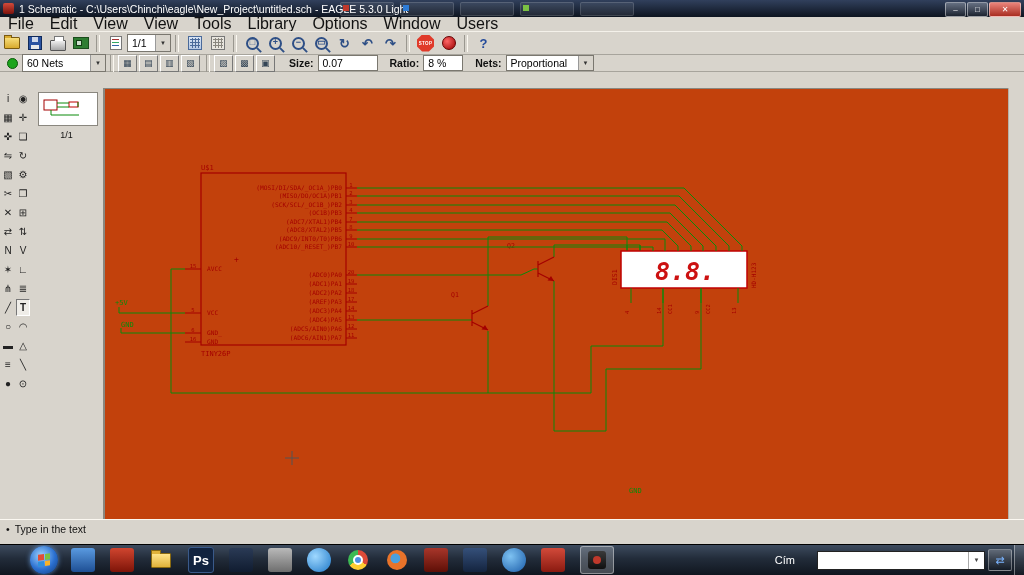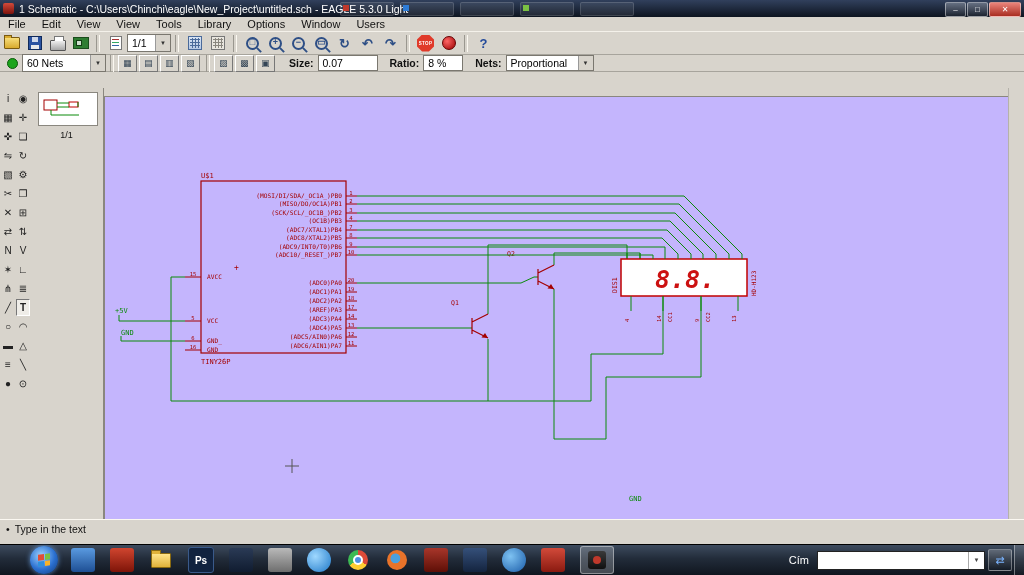--- a/index.html
+++ b/index.html
@@ -12,21 +12,21 @@
   .tbtab{position:absolute;top:2px;height:12px;width:52px;background:rgba(255,255,255,.08);
     border:1px solid rgba(255,255,255,.14);border-radius:2px;}
   .tbtab i{position:absolute;left:2px;top:2px;width:6px;height:6px;display:block;}
   #winbtns{position:absolute;right:3px;top:2px;display:flex;}
   .wbtn{width:19px;height:13px;margin-left:1px;border:1px solid rgba(255,255,255,.45);border-radius:2px;
     background:linear-gradient(rgba(255,255,255,.28),rgba(255,255,255,.06));
     display:flex;align-items:center;justify-content:center;font-size:8px;color:#fff;line-height:1;}
   .wbtn.close{width:30px;background:linear-gradient(#e8837a,#a92d21);}
   
   #menubar{position:absolute;left:0;top:17px;width:1024px;height:14px;background:#d8d4cc;
-    display:flex;align-items:center;font-size:11px;color:#111;border-bottom:1px solid #c2bfb7;}
+    display:flex;align-items:center;font-size:16px;color:#111;border-bottom:1px solid #c2bfb7;}
   .mitem{padding:0 8px;}
   
   #toolbar1{position:absolute;left:0;top:31px;width:1024px;height:24px;background:#d8d4cc;
     border-top:1px solid #f4f1ea;border-bottom:1px solid #a7a49c;display:flex;align-items:center;box-sizing:border-box;}
   #toolbar2{position:absolute;left:0;top:55px;width:1024px;height:17px;background:#d8d4cc;
     border-bottom:1px solid #a7a49c;display:flex;align-items:center;box-sizing:border-box;font-size:10.5px;}
   .tbtn{width:23px;height:20px;display:flex;align-items:center;justify-content:center;flex:none;}
   .sep{width:2px;height:17px;border-left:1px solid #9a978f;border-right:1px solid #fbf8f1;margin:0 4px;flex:none;}
   .combo{display:flex;align-items:center;height:18px;background:#fff;border:1px solid #7a776f;
     font-size:10.5px;padding-left:4px;box-sizing:border-box;flex:none;}
@@ -79,21 +79,21 @@
   #palette{position:absolute;left:0;top:88px;width:30px;height:431px;background:#d8d4cc;
     display:flex;flex-wrap:wrap;align-content:flex-start;padding-top:2px;box-sizing:border-box;}
   .ptool{width:14px;height:17px;margin-left:1px;margin-bottom:2px;font-size:10px;line-height:17px;
     text-align:center;color:#222;box-sizing:border-box;}
   .ptool.sel{background:#efede8;border:1px solid;border-color:#777 #fff #fff #777;line-height:15px;font-weight:bold;}
   #sheetspanel{position:absolute;left:30px;top:88px;width:74px;height:431px;background:#d8d4cc;
     border-right:1px solid #8a877f;box-sizing:border-box;}
   #thumbbox{position:absolute;left:8px;top:4px;width:58px;height:32px;background:#fff;border:1px solid #8a877f;}
   #sheetnum{position:absolute;left:0;top:42px;width:100%;text-align:center;font-size:9px;color:#111;}
   
-  #canvas{position:absolute;left:104px;top:96px;width:904px;height:431px;background:#c4b5fd;
+  #canvas{position:absolute;left:104px;top:88px;width:904px;height:431px;background:#c2410c;
     border-top:1px solid #8a877f;border-left:1px solid #8a877f;box-sizing:border-box;}
   #rightgutter{position:absolute;left:1008px;top:88px;width:16px;height:431px;background:#d8d4cc;border-left:1px solid #b5b2aa;}
   #schem{position:absolute;left:0;top:0;}
   #schem text{font-family:"DejaVu Sans Mono",monospace;}
   
   #statusbar{position:absolute;left:0;top:519px;width:1024px;height:25px;background:#d8d4cc;
     border-top:1px solid #fbf8f1;font-size:10.5px;color:#111;display:flex;align-items:flex-start;padding:3px 0 0 6px;box-sizing:border-box;}
   
   #taskbar{position:absolute;left:0;top:544px;width:1024px;height:31px;
     background:linear-gradient(#3d4b5e,#222c3a 45%,#10161f);border-top:1px solid #000;
@@ -105,21 +105,21 @@
   .tbico{width:24px;height:24px;margin-right:15px;border-radius:3px;display:flex;align-items:center;
     justify-content:center;font-size:11px;font-weight:bold;color:#fff;flex:none;}
   .activeapp{background:rgba(255,255,255,.22);border:1px solid rgba(255,255,255,.4);border-radius:3px;
     width:32px;height:26px;margin-right:10px;}
   .chromeb{width:20px;height:20px;border-radius:50%;background:conic-gradient(#dd4b39 0 33%,#ffcd32 0 66%,#3cba54 0 100%);position:relative;}
   .chromeb::after{content:"";position:absolute;inset:5px;background:#4a90e2;border:2px solid #fff;border-radius:50%;}
   .foxb{width:20px;height:20px;border-radius:50%;background:radial-gradient(circle at 42% 42%,#4aa0df 0 28%,#e8732a 32% 72%,#a34a0f);}
   .foldb{width:18px;height:13px;background:linear-gradient(#ffe48a,#e0b23a);border:1px solid #8a6a10;border-radius:1px;position:relative;}
   .foldb::before{content:"";position:absolute;top:-4px;left:-1px;width:8px;height:3px;background:#e0b23a;border:1px solid #8a6a10;border-bottom:none;}
   #addr{display:flex;align-items:center;margin-left:auto;flex:none;}
-  #addrlabel{color:#fff;font-size:11px;margin-right:8px;}
+  #addrlabel{color:#fff;font-size:11px;margin-right:22px;}
   #addrinput{width:168px;height:19px;background:#fff;border:1px solid #222;display:flex;box-sizing:border-box;}
   #addrinput .cb-a2{margin-left:auto;width:15px;border-left:1px solid #aaa;display:flex;align-items:center;justify-content:center;}
   #addrinput .cb-a2::after{content:"▼";font-size:6px;color:#444;}
   #gobtn{width:22px;height:20px;margin-left:3px;border:1px solid rgba(255,255,255,.35);border-radius:2px;
     background:linear-gradient(rgba(255,255,255,.22),rgba(255,255,255,0));display:flex;align-items:center;justify-content:center;}
   #gobtn::after{content:"⇄";color:#7ab4ff;font-size:11px;}
   #tray{display:flex;align-items:center;color:#e8eef5;margin-left:10px;flex:none;}
   #langbadge{font-size:11px;font-weight:bold;color:#fff;margin:0 8px;}
   .trayglyph{font-size:8px;color:#dfe6ee;margin:0 4px;}
   .spk{width:4px;height:6px;background:#dfe6ee;position:relative;margin:0 8px 0 4px;}
@@ -455,21 +455,21 @@
         <i style="background:#7ac043"></i>
       <i style="background:#2f8fde"></i>
         <i style="background:#f8b229"></i>
     </span>
   </div>
   <div class="tbico" style="background:linear-gradient(#5a9ae0,#1e4f94)"></div>
   <div class="tbico" style="background:linear-gradient(#d0452f,#7e1408)"></div>
   <div class="tbico">
       <span class="foldb"></span>
     </div>
-  <div class="tbico" style="background:#11233f;border:1px solid #3a5a8a;font-size:10px">
+  <div class="tbico" style="background:#11233f;border:1px solid #3a5a8a;font-size:13px">
       <span>Ps</span>
     </div>
   <div class="tbico" style="background:linear-gradient(#2a3a55,#101c30)"></div>
   <div class="tbico" style="background:linear-gradient(#b9b9b9,#6e6e6e)"></div>
   <div class="tbico" style="background:radial-gradient(circle at 35% 35%,#9fd8ff,#1e78c8);border-radius:50%"></div>
   <div class="tbico">
       <span class="chromeb"></span>
     </div>
   <div class="tbico">
       <span class="foxb"></span>

